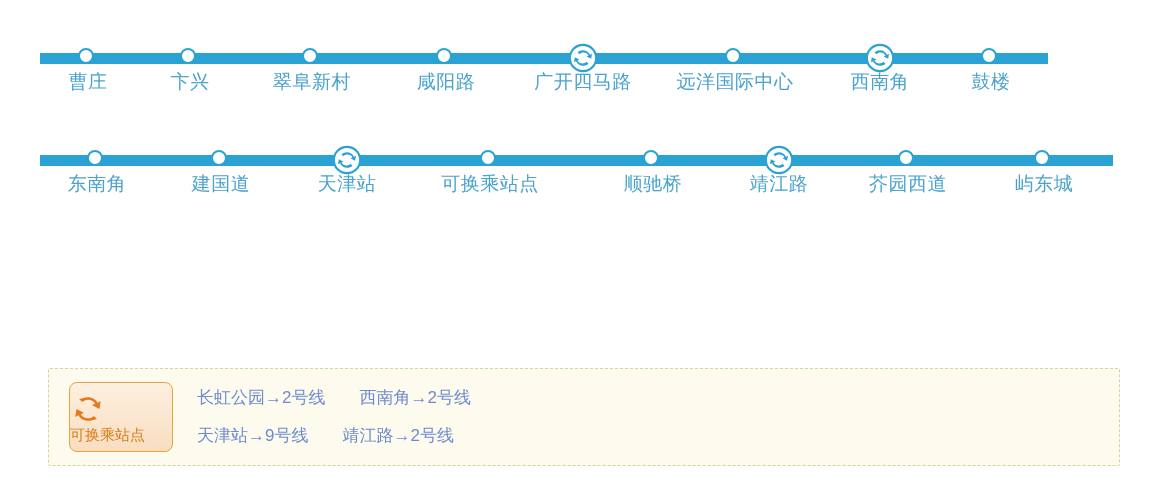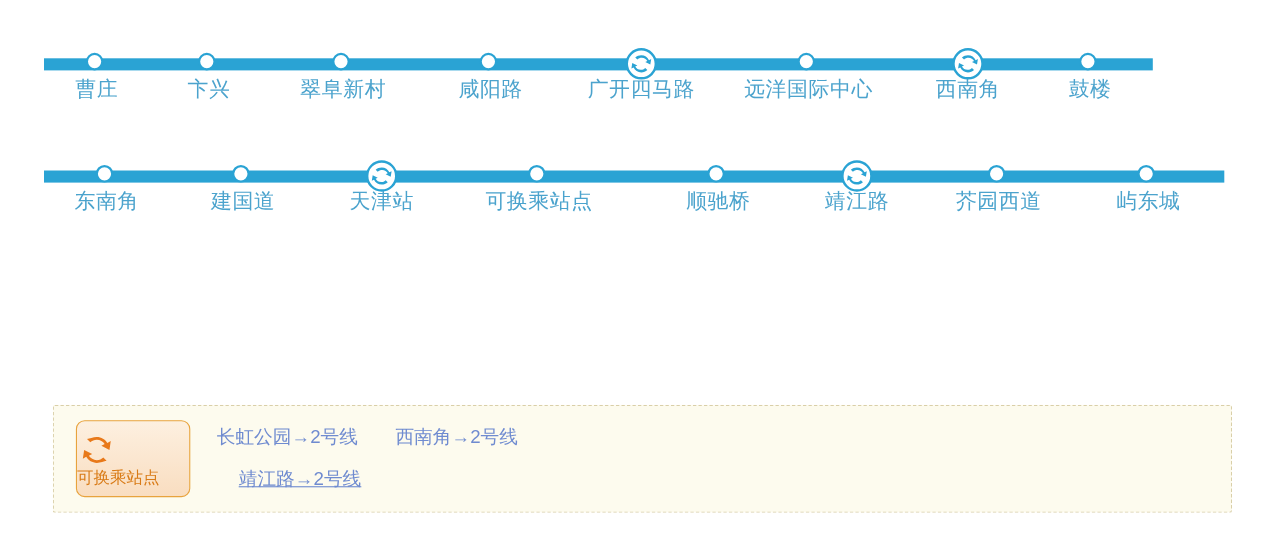--- a/index.html
+++ b/index.html
@@ -136,22 +136,20 @@
   .xfer-link {
     font-size: 17px;
     line-height: 22px;
     color: #6f8bd0;
     white-space: nowrap;
     margin-right: 34px;
     text-decoration: none;
     cursor: pointer;
   }
   .xfer-link.hovered {
-    text-decoration: underline;
-    margin-left: 20px;
   }
 </style>
 </head>
 <body>
 
 <div id="diagram">
     <div class="line-row" style="top: 10px;">
       <div class="rail" style="left: 40px; width: 1008px;"></div>
       <div class="station" style="left: 88px;">
         <div class="dot"></div>
@@ -267,17 +265,18 @@
         </svg>
       </span>
       <span class="badge-label">可换乘站点</span>
     </div>
     <div class="links">
         <div class="link-row">
           <a class="xfer-link">长虹公园→2号线</a>
           <a class="xfer-link">西南角→2号线</a>
         </div>
         <div class="link-row">
+          <a class="xfer-link">天津站→9号线</a>
           <a class="xfer-link hovered">靖江路→2号线</a>
         </div>
       </div>
   </div>
 </div>
 
 </body></html>

